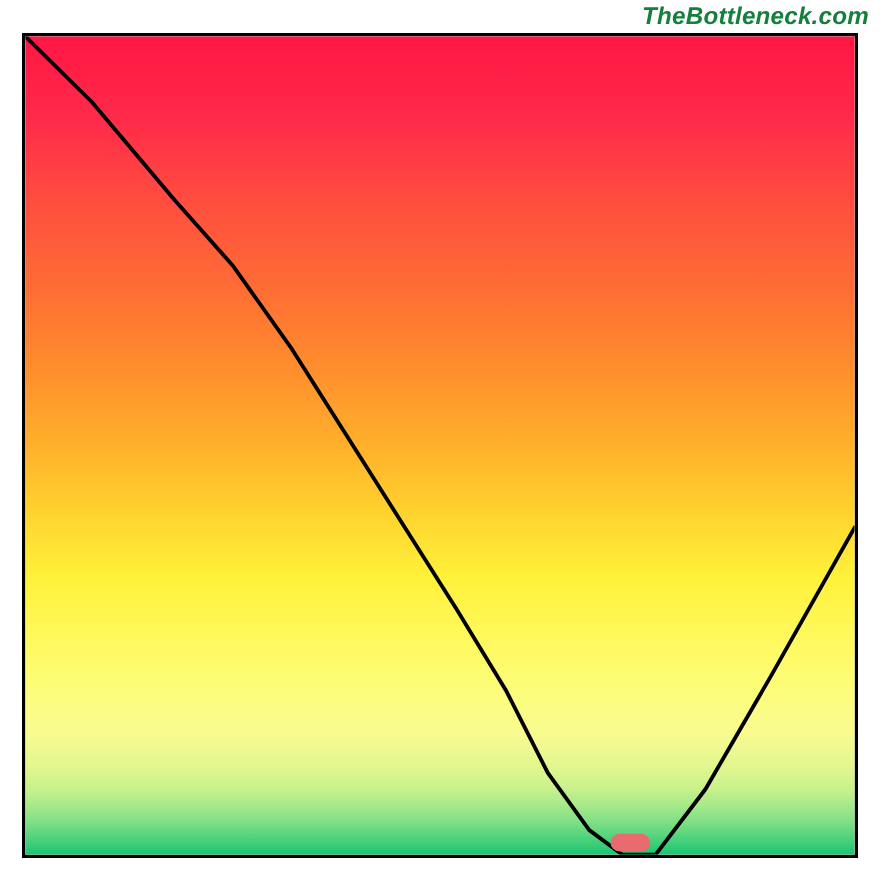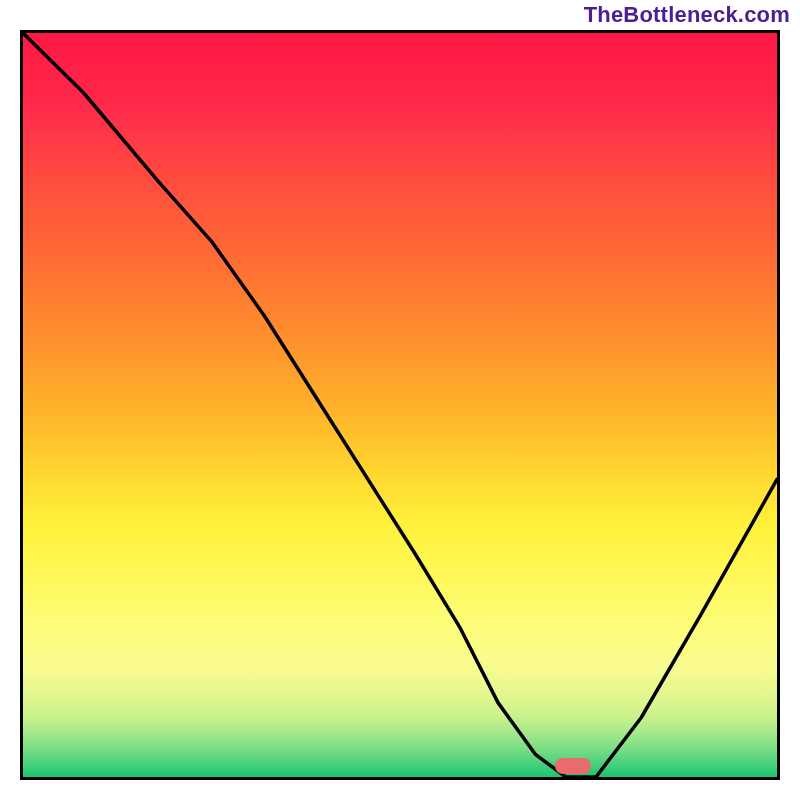--- a/index.html
+++ b/index.html
@@ -14,22 +14,23 @@
     position: relative;
     width: 800px;
     height: 800px;
   }
   .watermark {
     position: absolute;
     top: 2px;
     right: 10px;
     font-size: 22px;
     font-weight: 600;
-    color: #4c1d95;
+    color: #15803d;
     letter-spacing: 0.2px;
+    font-style: italic;
   }
   .plot-border {
     position: absolute;
     left: 20px;
     top: 30px;
     width: 760px;
     height: 750px;
     border: 3.5px solid #000;
     box-sizing: border-box;
     overflow: hidden;

